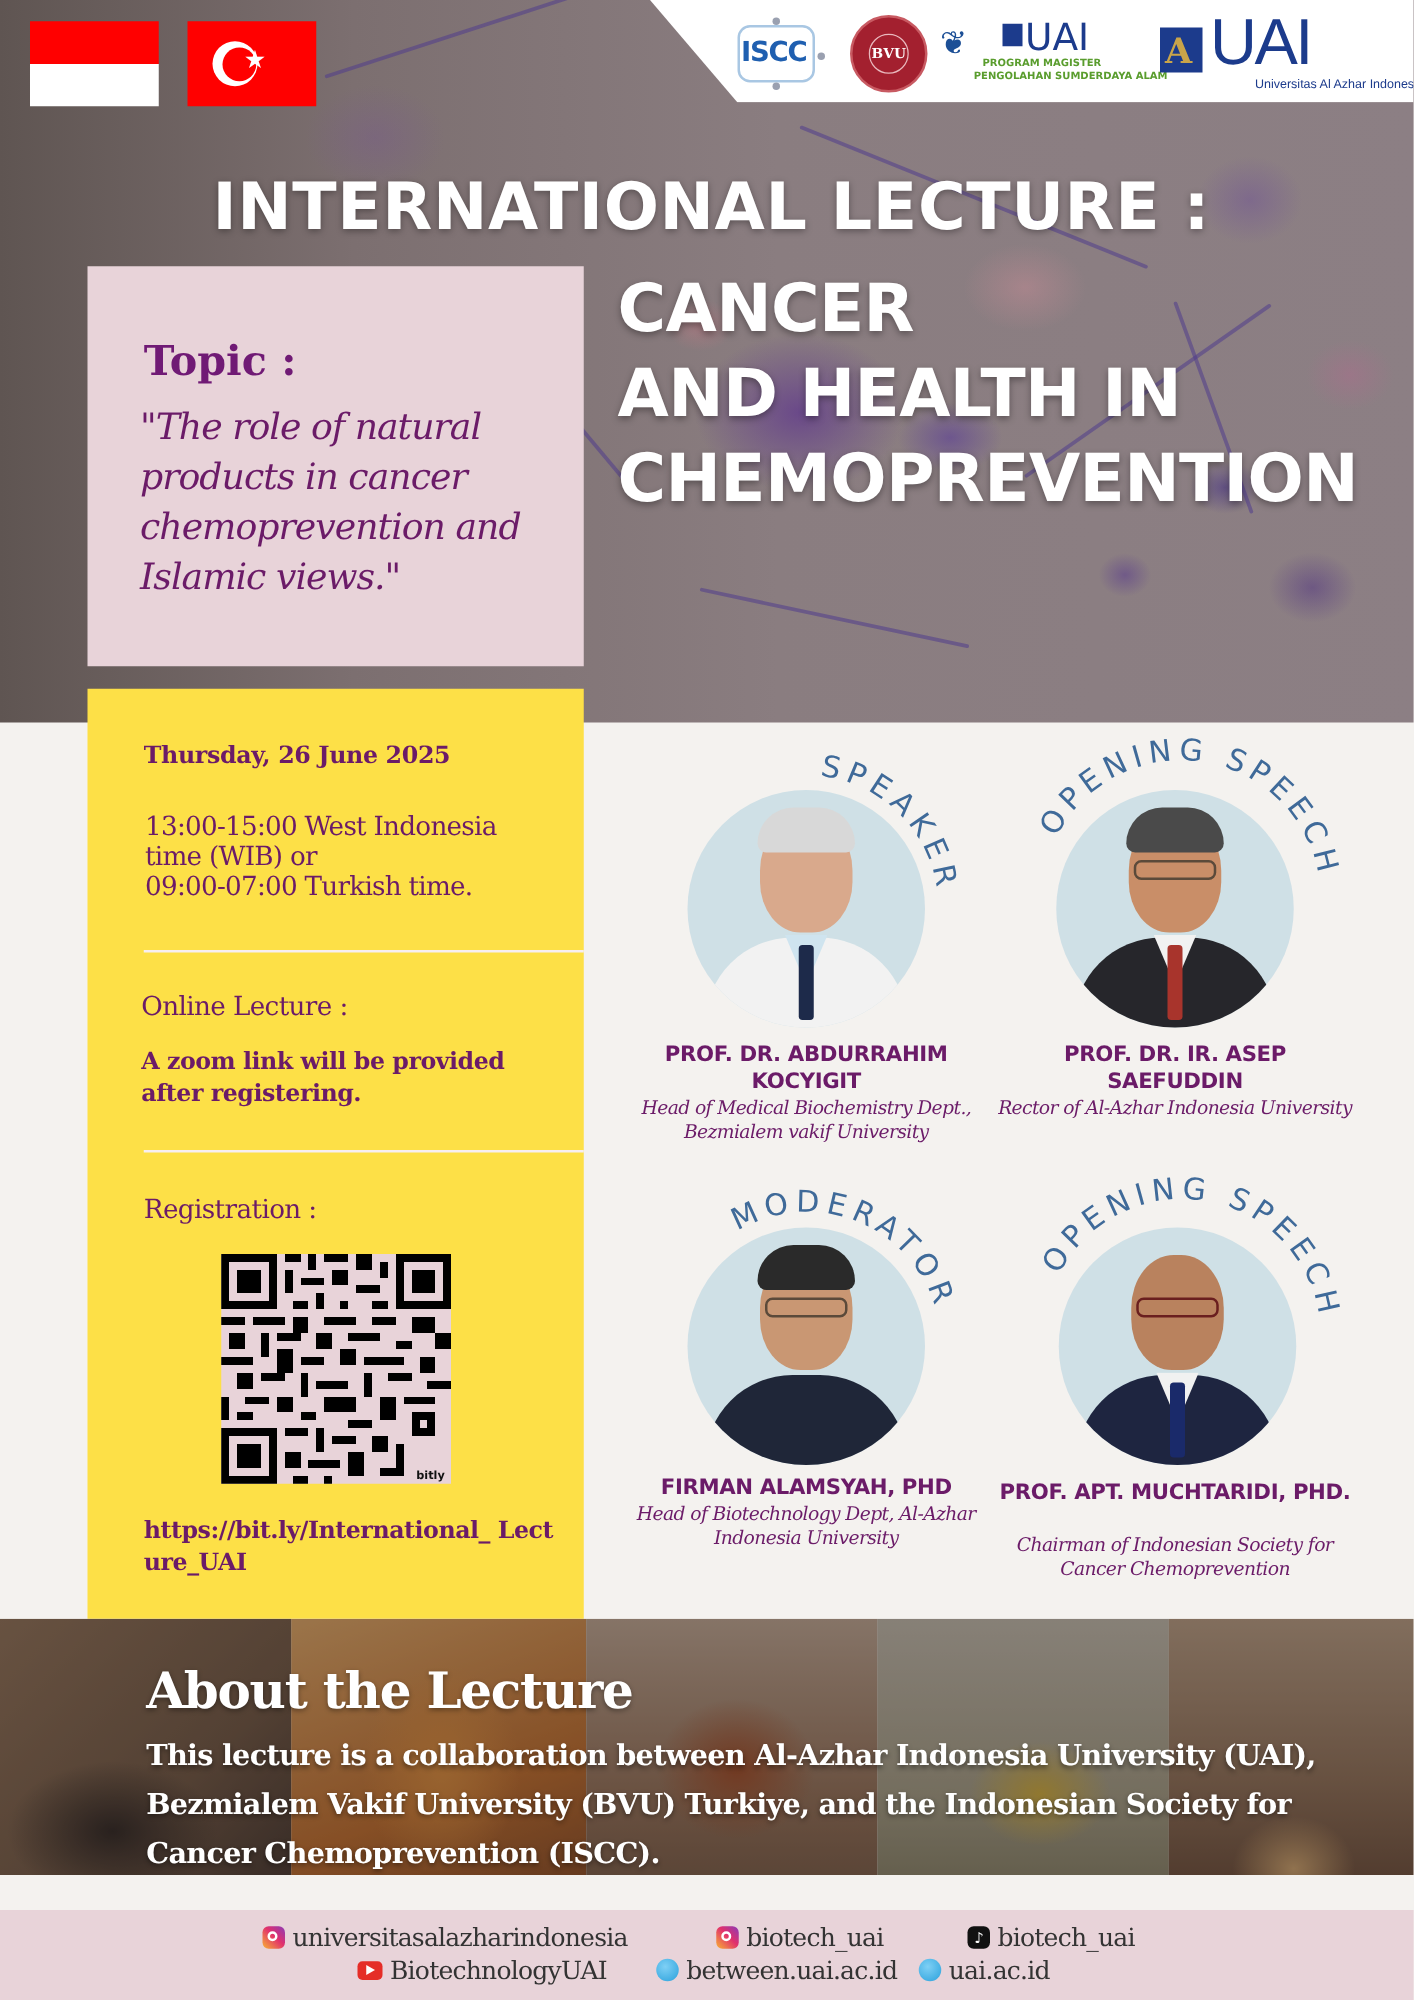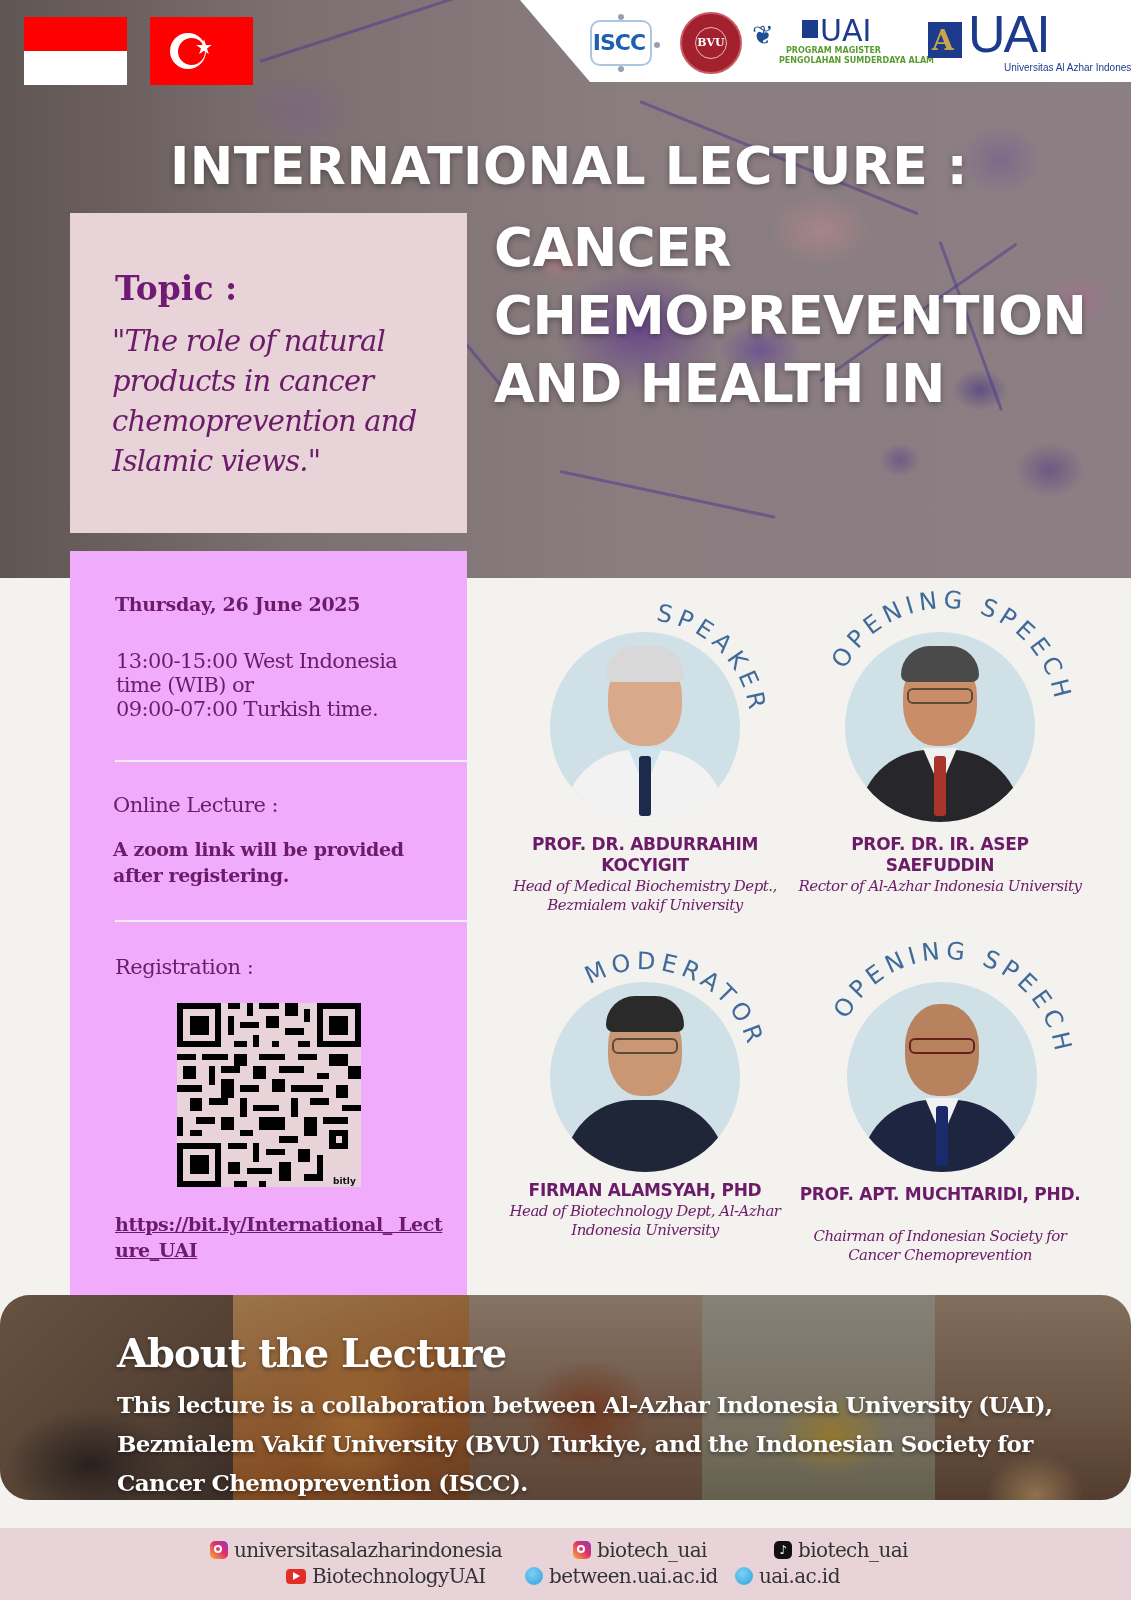--- a/index.html
+++ b/index.html
@@ -72,48 +72,48 @@
   }
   .topic-label { position: absolute; left: 45px; top: 56px; font: bold 33px "DejaVu Serif", serif; color: #701a75; }
   .topic-quote {
     position: absolute; left: 42px; top: 108px; width: 330px;
     font: italic 29px/40px "DejaVu Serif", serif; color: #6b1b68; letter-spacing: -0.8px;
   }
 
   
   .info-panel {
     position: absolute; left: 70px; top: 551px; width: 397px; height: 744px;
-    background: #f0abfc;
+    background: #fde047;
   }
   .info-date { position: absolute; left: 45px; top: 42px; font: bold 19px "DejaVu Serif", serif; color: #6b1b68; letter-spacing: -0.3px; }
   .info-time { position: absolute; left: 46px; top: 82px; width: 345px; font: 21px/24px "DejaVu Serif", serif; color: #6b1b68; letter-spacing: -0.6px; margin-top: 16px; }
   .divider { position: absolute; left: 45px; width: 352px; height: 2px; background: #f7eef1; }
   .info-online-label { position: absolute; left: 43px; top: 242px; font: 21px "DejaVu Serif", serif; color: #6b1b68; letter-spacing: -0.5px; }
   .info-online-note { position: absolute; left: 43px; top: 285px; width: 340px; font: bold 19px/26px "DejaVu Serif", serif; color: #6b1b68; letter-spacing: -0.4px; }
   .info-reg-label { position: absolute; left: 45px; top: 404px; font: 21px "DejaVu Serif", serif; color: #6b1b68; letter-spacing: -0.5px; }
   .qr { position: absolute; left: 107px; top: 452px; width: 184px; height: 184px; }
   .qr-brand { position: absolute; left: 263px; top: 625px; font: bold 9px "DejaVu Sans", sans-serif; color: #111; }
-  .info-link { position: absolute; left: 45px; top: 660px; width: 340px; font: bold 19px/26px "DejaVu Serif", serif; color: #6b1b68; letter-spacing: -0.4px; word-break: break-all; text-decoration: underline; }
+  .info-link { position: absolute; left: 45px; top: 660px; width: 340px; font: bold 19px/26px "DejaVu Serif", serif; color: #6b1b68; letter-spacing: -0.4px; word-break: break-all; }
 
   
   .person { position: absolute; width: 290px; }
   .photo-wrap { position: absolute; width: 190px; height: 190px; border-radius: 50%; background: #cfe0e6; overflow: hidden; }
   .photo-wrap .head { position: absolute; left: 58px; top: 22px; width: 74px; height: 92px; border-radius: 46% 46% 44% 44%; background: #d9a98c; }
   .photo-wrap .hair { position: absolute; left: 56px; top: 14px; width: 78px; height: 36px; border-radius: 40px 40px 10px 10px; }
   .photo-wrap .body { position: absolute; left: 14px; top: 118px; width: 162px; height: 110px; border-radius: 70px 70px 0 0; }
   .photo-wrap .collar { position: absolute; left: 78px; top: 116px; width: 34px; height: 40px; background: #f1f1f1; clip-path: polygon(0 0, 100% 0, 50% 100%); }
   .photo-wrap .tie { position: absolute; left: 89px; top: 124px; width: 12px; height: 60px; border-radius: 3px; }
   .photo-wrap .glasses { position: absolute; left: 62px; top: 56px; width: 66px; height: 16px; border: 2px solid #5b4a3a; border-radius: 6px; background: transparent; }
   .curved-label { position: absolute; overflow: visible; }
   .curved-label text { font: 24px "DejaVu Sans", sans-serif; fill: #3f6a99; letter-spacing: 5px; }
   .person-name { position: absolute; left: 0; width: 290px; text-align: center; font: bold 17px/21px "DejaVu Sans", sans-serif; color: #6b1b68; letter-spacing: -0.3px; }
   .person-role { position: absolute; left: 0; width: 290px; text-align: center; font: italic 15px/19px "DejaVu Serif", serif; color: #6b1b68; letter-spacing: -0.5px; }
 
   
-  .about { position: absolute; left: 0; top: 1295px; width: 1131px; height: 205px; overflow: hidden; border-radius: 30px; }
+  .about { position: absolute; left: 0; top: 1295px; width: 1131px; height: 205px; overflow: hidden; }
   .food { position: absolute; top: 0; height: 233px; }
   .about-shade { position: absolute; inset: 0; background: rgba(40,30,30,0.35); }
   .about-title { position: absolute; left: 117px; top: 34px; font: bold 40px "DejaVu Serif", serif; color: #ffffff; letter-spacing: -1px; text-shadow: 0 2px 4px rgba(0,0,0,0.4); }
   .about-body { position: absolute; left: 117px; top: 90px; width: 960px; font: bold 23px/39px "DejaVu Serif", serif; color: #ffffff; letter-spacing: -0.6px; text-shadow: 0 2px 4px rgba(0,0,0,0.45); }
 
   
   .footer { position: absolute; left: 0; top: 1528px; width: 1131px; height: 72px; background: #e8d3d9; }
   .social { position: absolute; display: flex; align-items: center; gap: 6px; font: 20px "DejaVu Serif", serif; color: #333333; white-space: nowrap; letter-spacing: -0.6px; }
   .ico { display: inline-block; width: 18px; height: 18px; border-radius: 5px; position: relative; flex: none; }
   .ico-ig { background: linear-gradient(45deg, #f9b233, #e1306c 55%, #8a3ab9); }
@@ -163,22 +163,22 @@
 
   <div class="logo logo-uai">
     <div class="sq"></div>
     <div class="big">UAI</div>
     <div class="small">Universitas Al Azhar Indonesia</div>
   </div>
 
   <h1 class="hero-title">INTERNATIONAL LECTURE :</h1>
   <div class="hero-subtitle">
     <div>CANCER</div>
+    <div>AND HEALTH IN</div>
     <div>CHEMOPREVENTION</div>
-    <div>AND HEALTH IN</div>
   </div>
 </div>
 
 <div class="topic-card">
   <div class="topic-label">Topic :</div>
   <div class="topic-quote">"The role of natural products in cancer chemoprevention and Islamic views."</div>
 </div>
 
 <div class="info-panel">
   <div class="info-date">Thursday, 26 June 2025</div>

